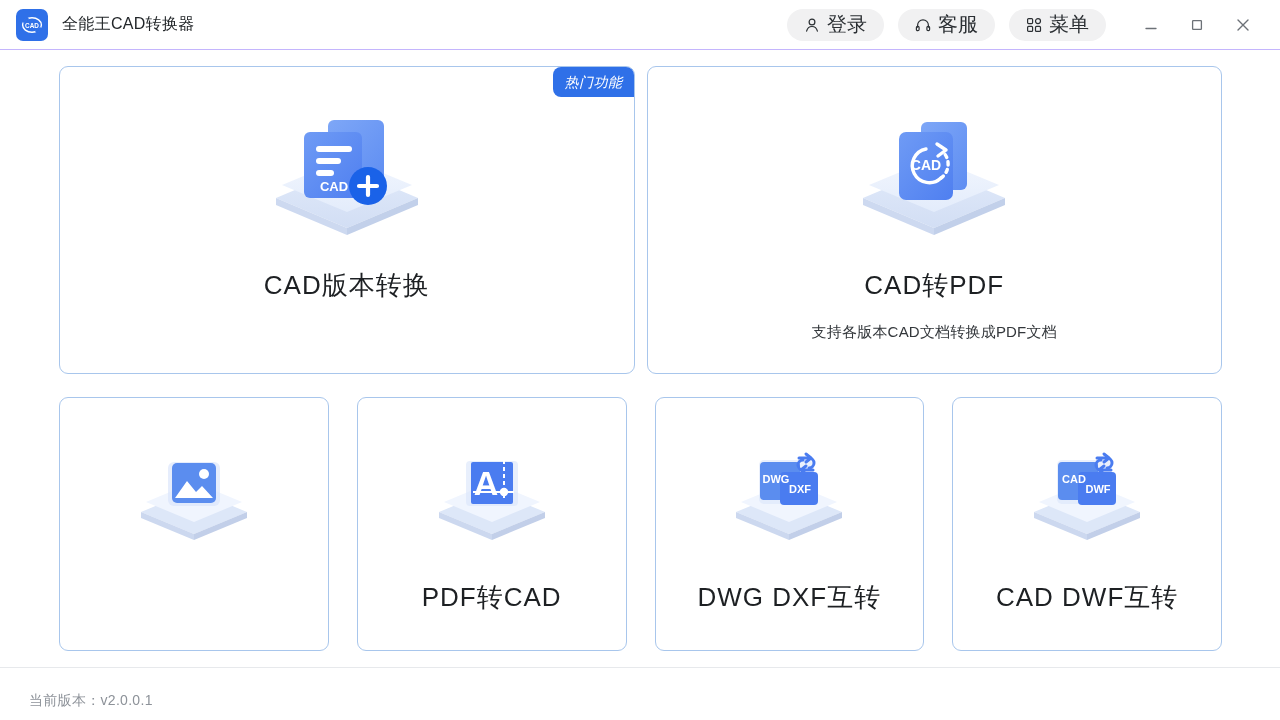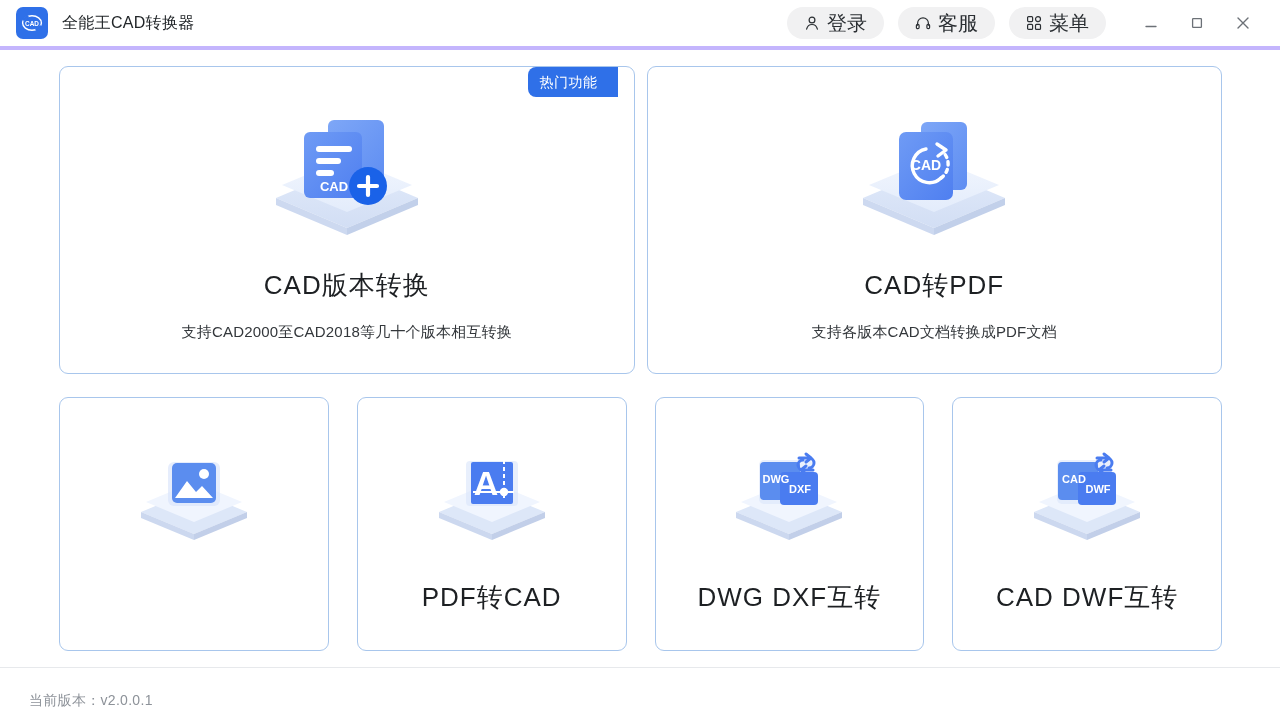--- a/index.html
+++ b/index.html
@@ -10,21 +10,21 @@
     overflow: hidden;
   }
 
   
   .titlebar {
     position: relative;
     height: 50px;
     display: flex;
     align-items: center;
     background: #ffffff;
-    border-bottom: 4px solid #c4b5fd;
+    border-bottom: 1px solid #c4b5fd;
     padding: 0 14px 0 16px;
   }
   .app-icon {
     width: 32px; height: 32px;
     border-radius: 7px;
     background: #2f70e8;
     display: flex; align-items: center; justify-content: center;
     flex: none;
   }
   .app-icon svg { display: block; }
@@ -90,29 +90,30 @@
     overflow: hidden;
     display: flex;
     flex-direction: column;
     align-items: center;
   }
   .card.big { flex: 1 1 0; }
   .card.small { flex: 1 1 0; }
 
   .badge {
     position: absolute;
-    top: 0; right: 16px;
+    top: 0; right: 0;
     background: #2f70e8;
     color: #ffffff;
     font-size: 14px;
     line-height: 1;
-    padding: 8px 20px 8px 12px;
+    padding: 8px 11px 8px 12px;
     border-radius: 8px 0 0 8px;
     letter-spacing: .5px;
     white-space: nowrap;
+    font-style: italic;
   }
 
   .card.big .icon-wrap { margin-top: 39px; }
   .card.small .icon-wrap { margin-top: 42px; }
   .icon-wrap svg { display: block; }
 
   .card-title {
     font-size: 26px;
     color: #1d2023;
     letter-spacing: 1px;
@@ -253,21 +254,20 @@
           <rect x="54" y="52" width="25" height="6" rx="3" fill="#ffffff"></rect>
           <rect x="54" y="64" width="18" height="6" rx="3" fill="#ffffff"></rect>
           <text x="72" y="85" font-size="13" font-family="Liberation Sans, sans-serif" font-weight="bold" fill="#ffffff" text-anchor="middle">CAD</text>
 
           <circle cx="106" cy="80" r="19" fill="#1a62e8"></circle>
           <path d="M106 71 V89 M97 80 H115" stroke="#ffffff" stroke-width="4.2" stroke-linecap="round"></path>
         </svg>
       </div>
 
       <div class="card-title">CAD版本转换</div>
-      <div class="card-sub">支持CAD2000至CAD2018等几十个版本相互转换</div>
     </div>
 
     <div class="card big">
       <div class="icon-wrap">
         <svg width="170" height="132" viewBox="0 0 170 132">
           <path d="M85 62 L156 92 L85 122 L14 92 Z" fill="url(#plateS)"></path>
           <path d="M14 92 L14 99 L85 129 L85 122 Z" fill="#cdd9f0"></path>
           <path d="M156 92 L156 99 L85 129 L85 122 Z" fill="#c2d0ea"></path>
           <path d="M85 52 L150 79 L85 106 L20 79 Z" fill="url(#plateT)"></path>
           <rect x="72" y="16" width="46" height="68" rx="6" fill="url(#doc2)"></rect>

